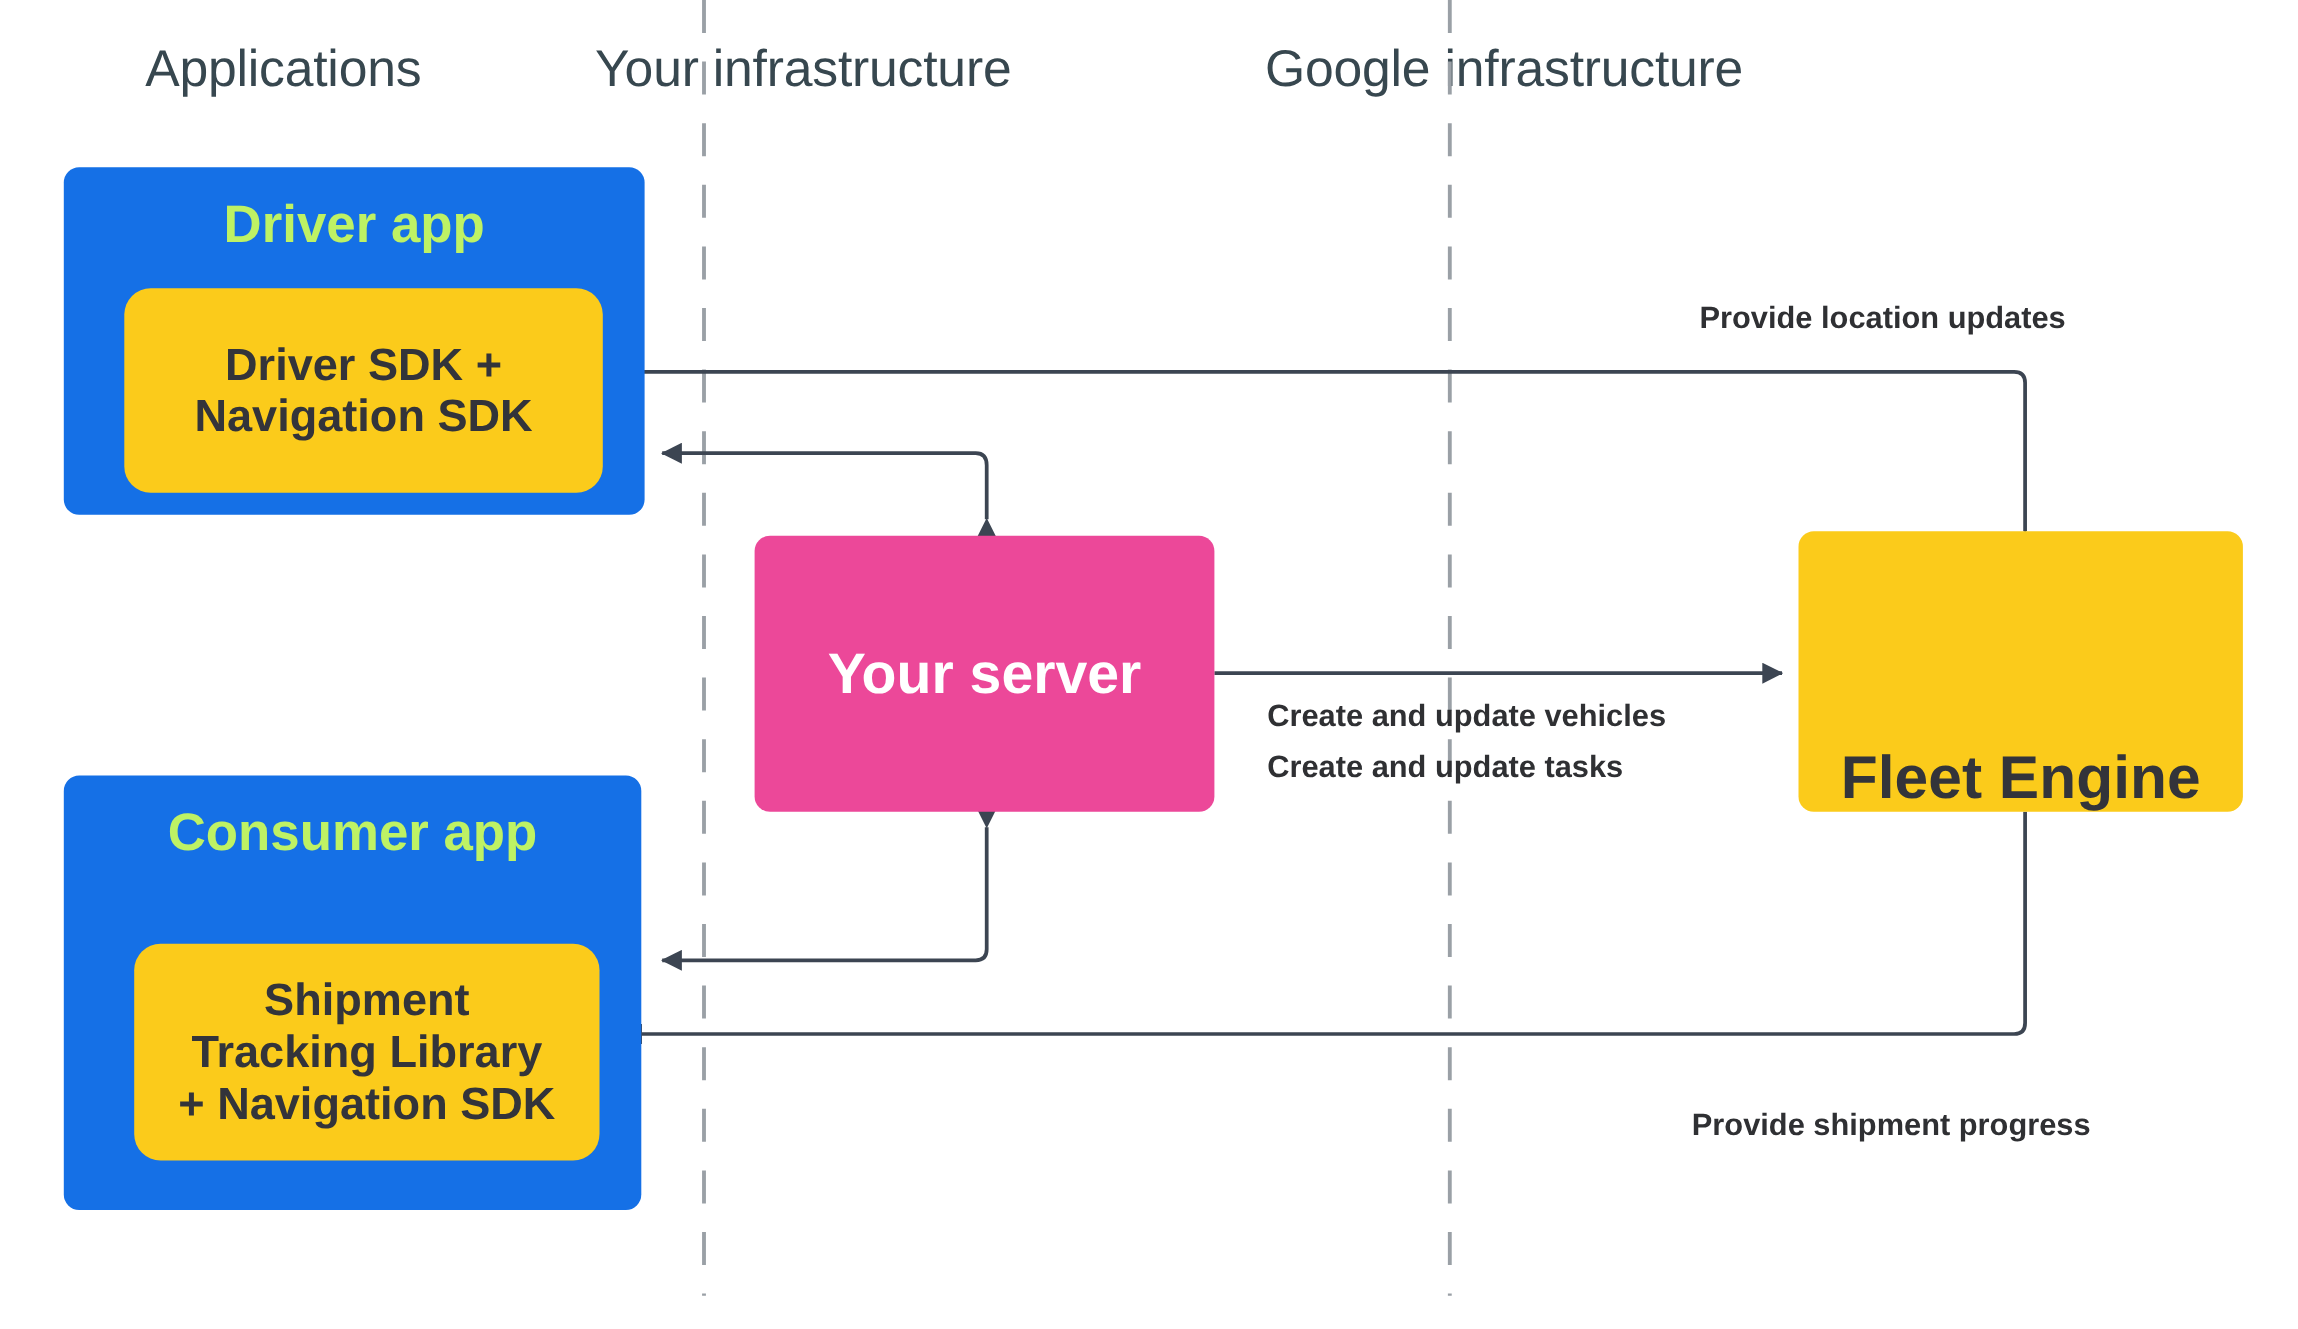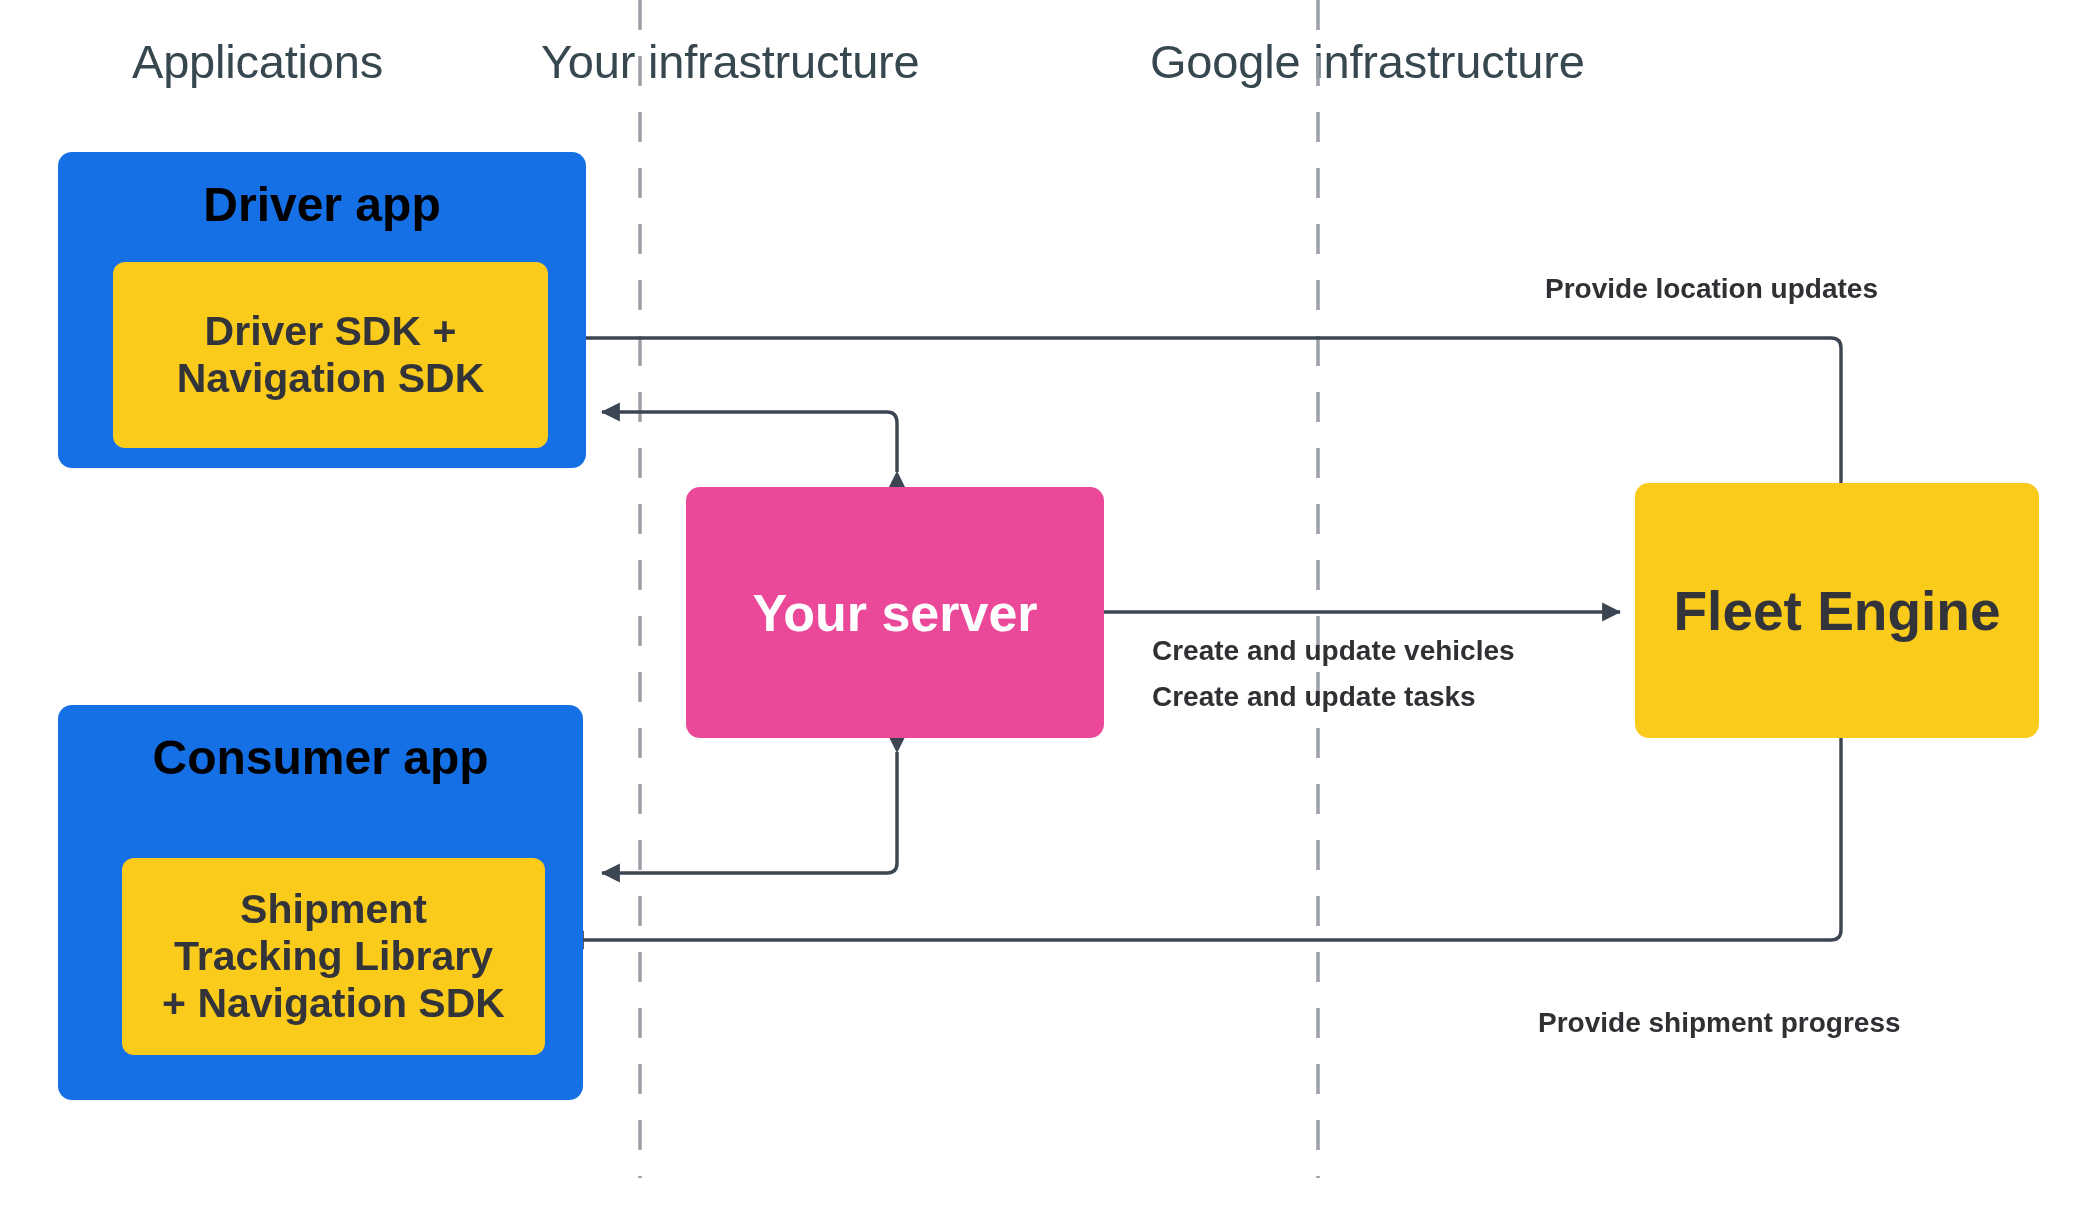--- a/index.html
+++ b/index.html
@@ -43,31 +43,31 @@
     flex-direction: column;
     align-items: center;
   }
   .app-box {
     background: #1570e6;
     border-radius: 14px;
   }
   .app-title {
     font-family: "Liberation Sans", sans-serif;
     font-weight: 700;
-    color: #000000;
+    color: #bef264;
     font-size: 48px;
     line-height: 1.05;
     text-align: center;
     white-space: nowrap;
   }
   .sdk-box {
     position: absolute;
     box-sizing: border-box;
     background: #fbcb1b;
-    border-radius: 12px;
+    border-radius: 24px;
     display: flex;
     align-items: center;
     justify-content: center;
     text-align: center;
   }
   .sdk-text {
     font-family: "Liberation Sans", sans-serif;
     font-weight: 700;
     font-size: 41px;
     line-height: 1.15;
@@ -91,21 +91,21 @@
     color: #ffffff;
     text-align: center;
     white-space: nowrap;
   }
   .engine-box {
     position: absolute;
     box-sizing: border-box;
     background: #fbcb1b;
     border-radius: 14px;
     display: flex;
-    align-items: center;
+    align-items: flex-end;
     justify-content: center;
   }
   .engine-text {
     font-family: "Liberation Sans", sans-serif;
     font-weight: 700;
     font-size: 55px;
     color: #33343a;
     text-align: center;
     white-space: nowrap;
   }

